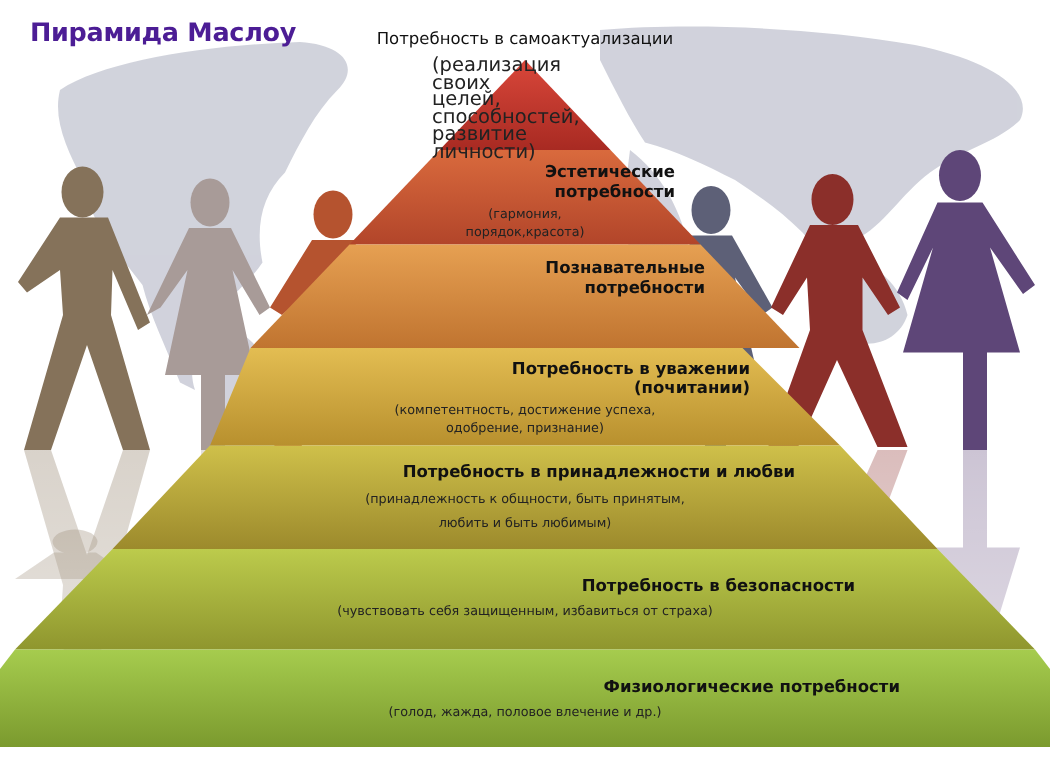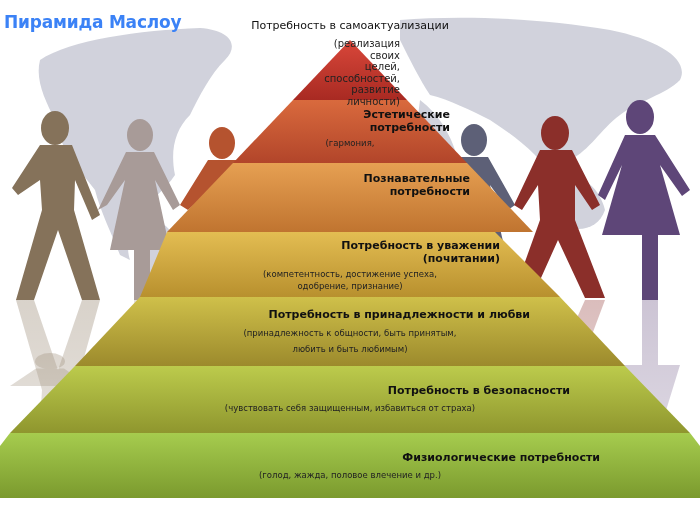--- a/index.html
+++ b/index.html
@@ -1,23 +1,23 @@
 <!DOCTYPE html>
 <html><head>
 <meta charset="utf-8">
 <style>
   html, body { margin:0; padding:0; }
   body { width:700px; height:512px; background:#ffffff; position:relative; overflow:hidden; font-family:"DejaVu Sans", sans-serif; }
   #stage { position:absolute; left:0; top:0; width:700px; height:512px; }
-  .title { position:absolute; left:4px; top:12px; font-family:"DejaVu Sans", sans-serif; font-size:17px; font-weight:bold; color:#3b82f6; letter-spacing:-0.2px; }
+  .title { position:absolute; left:20px; top:12px; font-family:"DejaVu Sans", sans-serif; font-size:17px; font-weight:bold; color:#4c1d95; letter-spacing:-0.2px; }
   .tier-text { position:absolute; text-align:center; color:#111; }
   .tier-text .h { font-weight:bold; font-size:11px; line-height:13px;text-align:right; }
   .tier-text .s { font-size:8.5px; line-height:12px; color:#222; margin-top:4px; }
   .top-h { position:absolute; left:200px; top:19px; width:300px; text-align:center; font-weight:normal; font-size:11px; color:#111; }
-  .top-s { position:absolute; left:300px; top:38px; width:100px; text-align:right; font-size:10px; line-height:11.5px; color:#222; }
+  .top-s { position:absolute; left:288px; top:38px; width:100px; text-align:left; font-size:13px; line-height:11.5px; color:#222; }
 </style>
 </head>
 <body>
 
 <div id="stage">
   <svg width="700" height="512" viewBox="0 0 700 512">
     <defs>
       <linearGradient id="g0" x1="0" y1="0" x2="0" y2="1">
           <stop offset="0" stop-color="#d9473a"></stop>
           <stop offset="1" stop-color="#a82a22"></stop>
@@ -133,20 +133,21 @@
     <div>способностей,</div>
     <div>развитие  личности)</div>
   </div>
 
   
   <div class="tier-text" style="left:250px; top:108px; width:200px;">
     <div class="h">Эстетические</div>
     <div class="h">потребности</div>
     <div class="s" style="margin-top:3px;">
       <div>(гармония,</div>
+      <div>порядок,красота)</div>
     </div>
   </div>
 
   
   <div class="tier-text" style="left:230px; top:172px; width:240px;">
     <div class="h">Познавательные</div>
     <div class="h">потребности</div>
   </div>
 
   

